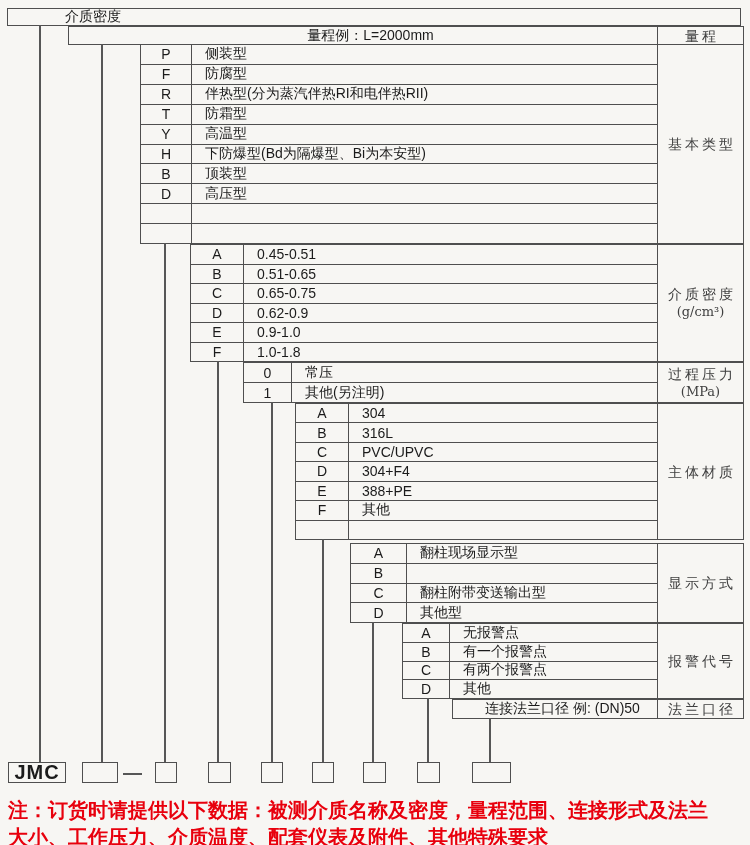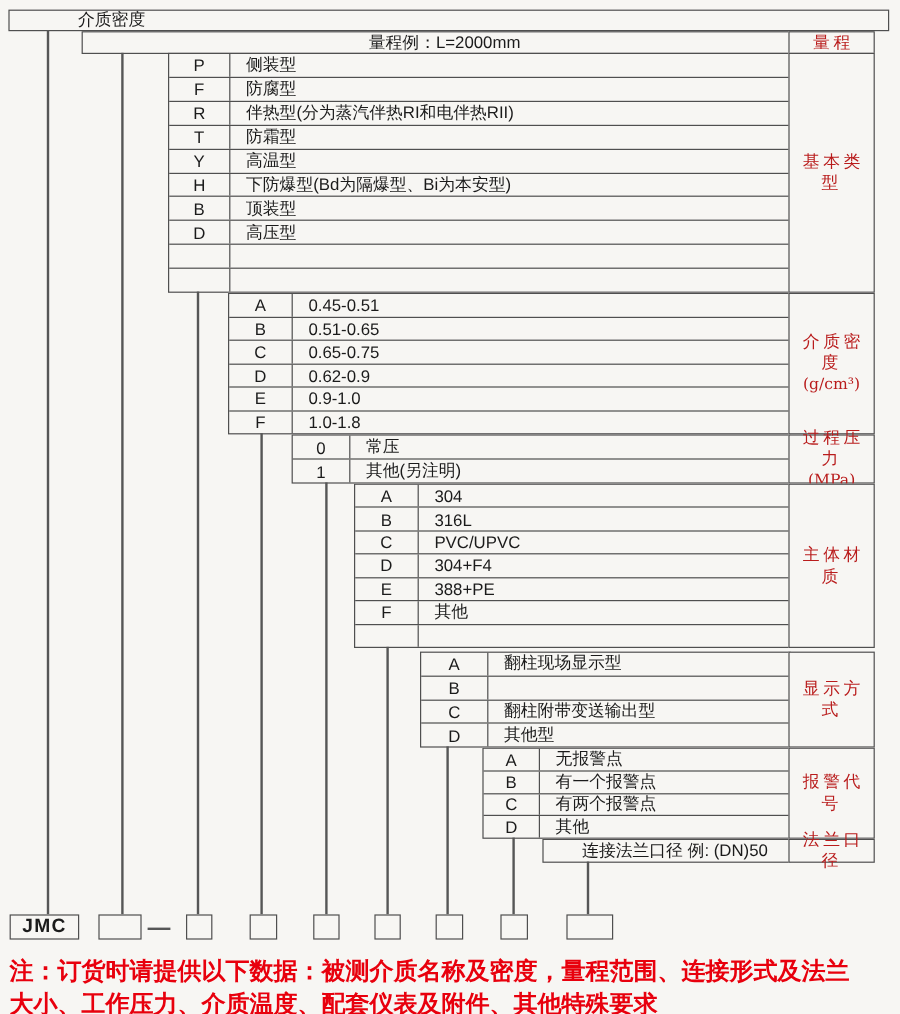--- a/index.html
+++ b/index.html
@@ -22,37 +22,37 @@
   .sec .row{flex:1;display:flex;align-items:stretch;min-height:0;}
   .sec .row + .row{border-top:1.4px solid #4f4f4f;}
   .sec .code{
     width:var(--codew,50px);flex:none;border-right:1.4px solid #4f4f4f;
     display:flex;align-items:center;justify-content:center;
   }
   .sec .desc{flex:1;display:flex;align-items:center;padding-left:13px;white-space:nowrap;overflow:hidden;}
   .sec.single .desc{padding-left:14px;}
   
   .label-cell{
-    position:absolute;left:657px;width:72px;box-sizing:border-box;
+    position:absolute;left:657px;width:87px;box-sizing:border-box;
     border:1.5px solid #4f4f4f;background:#f7f6f3;
     display:flex;flex-direction:column;align-items:center;justify-content:center;
     font-family:"DejaVu Serif","Liberation Serif",serif;
-    letter-spacing:3px;text-indent:3px;color:#b91c1c;text-align:center;line-height:18px;
+    letter-spacing:3px;text-indent:3px;color:#404040;text-align:center;line-height:18px;
   }
   .label-cell .sub{letter-spacing:0;text-indent:0;font-size:13px;}
   .label-cell .sub:empty{display:none;}
   
   .dropline{position:absolute;width:1.5px;background:#565656;}
   
   .mbox{
     position:absolute;top:762px;height:21px;box-sizing:border-box;
     border:1.7px solid #4f4f4f;background:#f7f6f3;
     display:flex;align-items:center;justify-content:center;
   }
-  .mbox.jmc{font-weight:bold;font-size:16px;letter-spacing:1px;}
+  .mbox.jmc{font-weight:bold;font-size:20px;letter-spacing:1px;}
   .dash{position:absolute;left:123px;top:773px;width:19px;height:2.2px;background:#565656;}
   
   .note{
     position:absolute;left:8px;top:797px;width:738px;
     color:#e8000d;font-weight:bold;font-size:20px;line-height:27px;white-space:nowrap;
   }
 </style>
 </head>
 <body>
 

